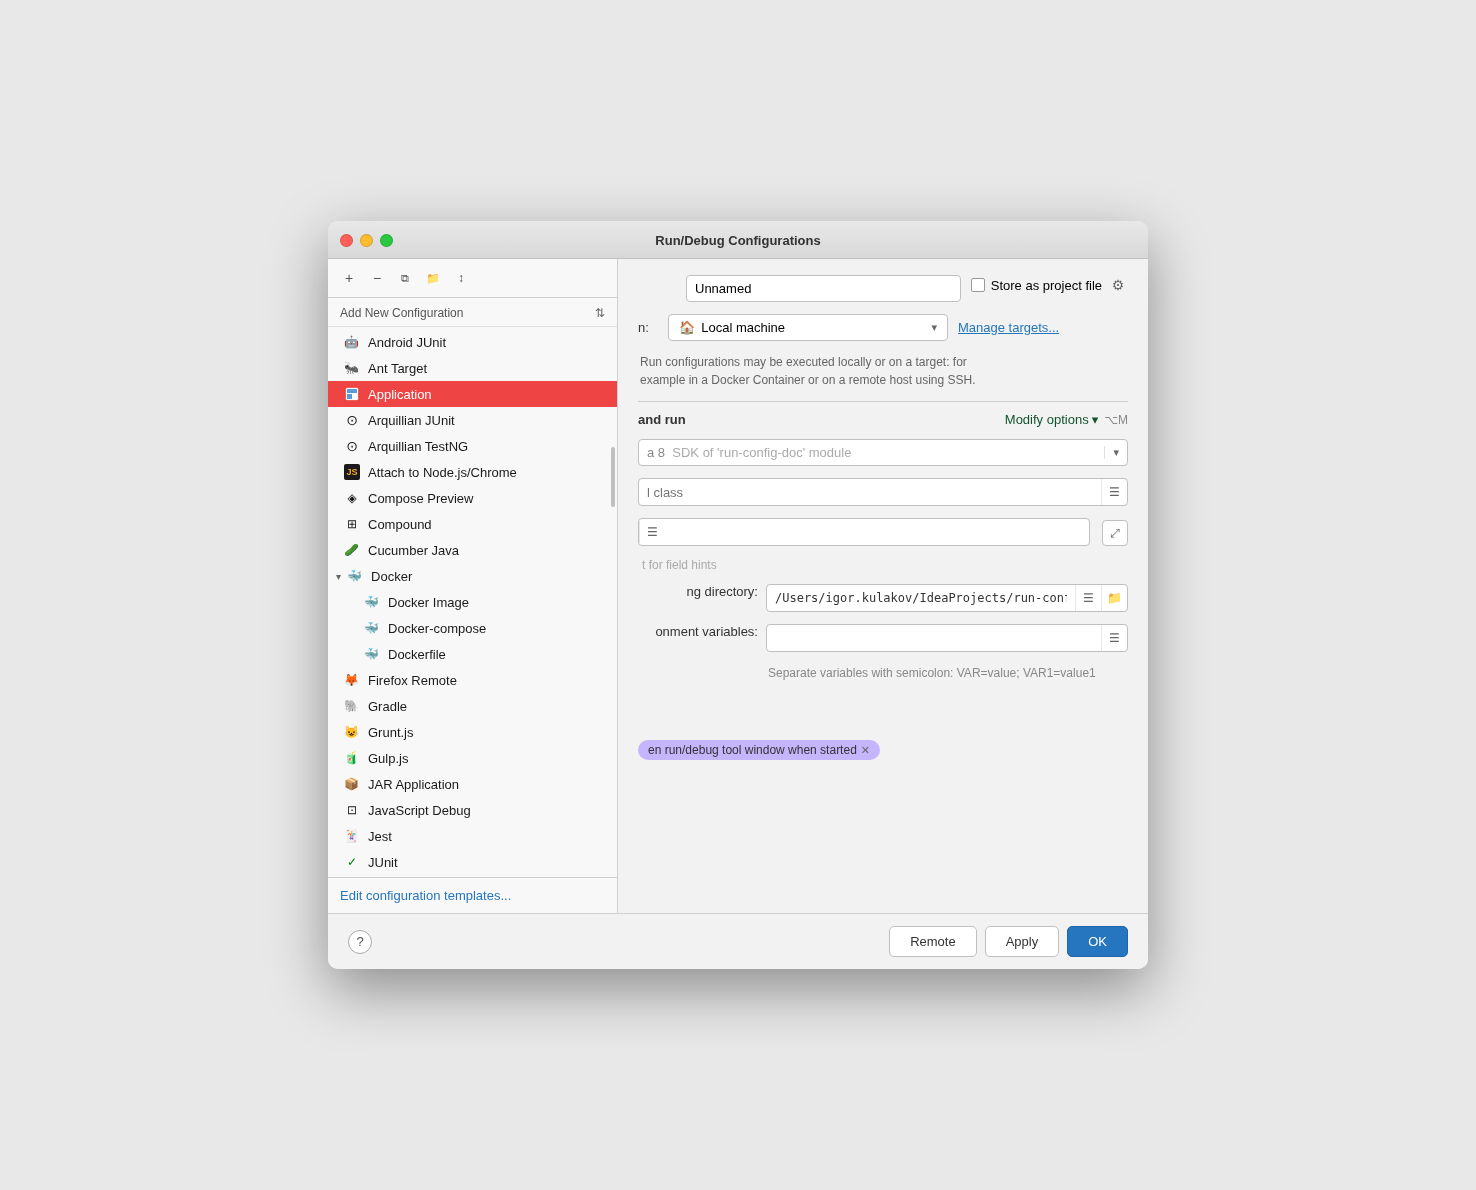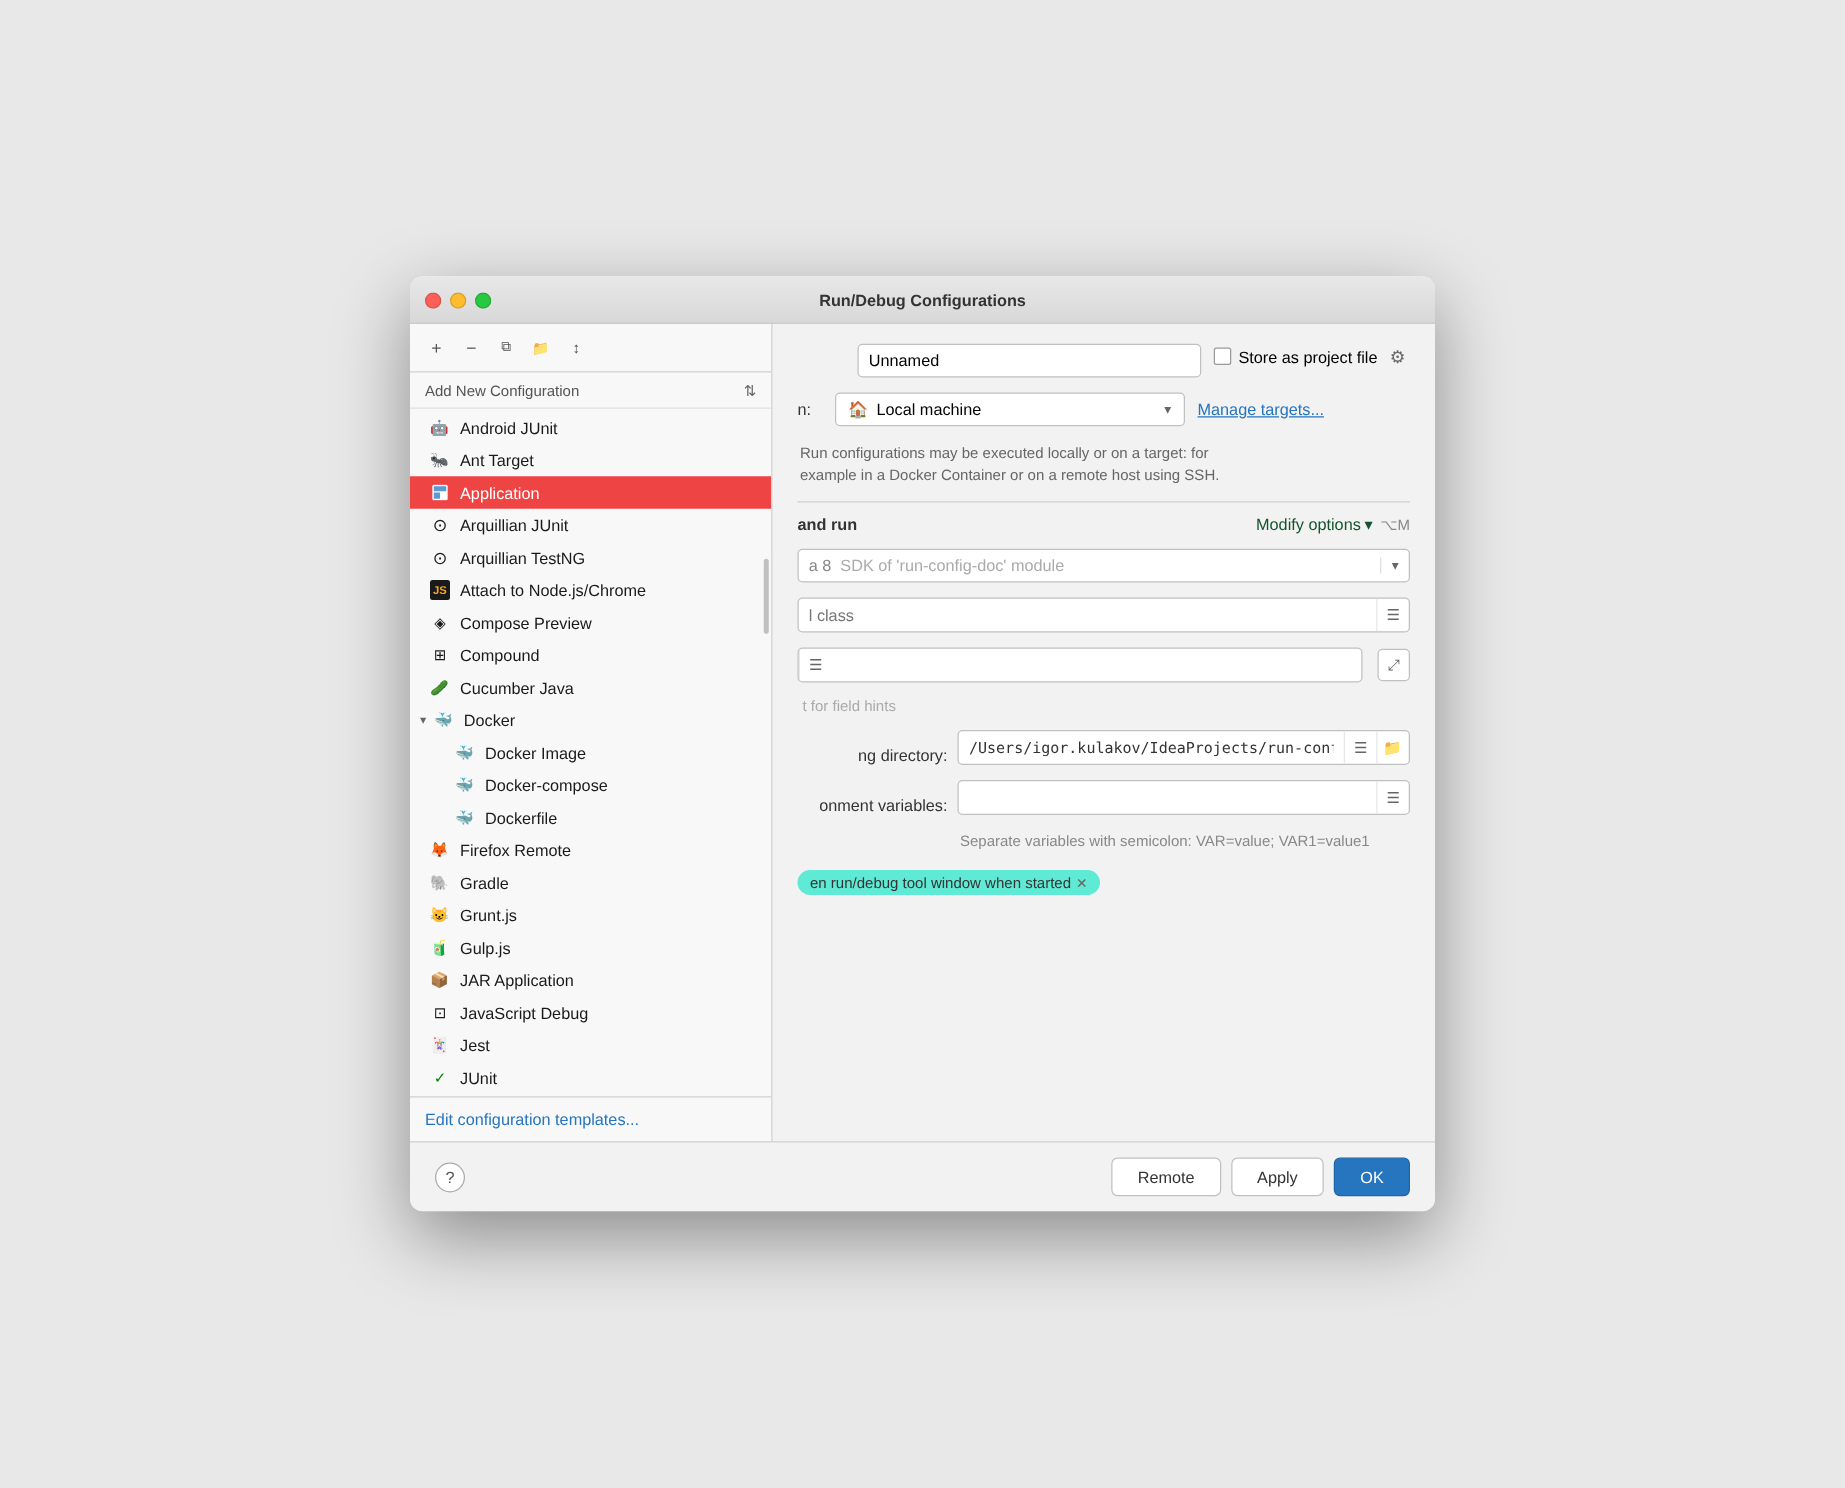--- a/index.html
+++ b/index.html
@@ -279,21 +279,21 @@
       gap: 3px;
     }
 
     .shortcut-hint {
       color: #888;
       font-size: 12px;
     }
 
     .form-row {
       display: flex;
-      align-items: center;
+      align-items: flex-end;
       gap: 8px;
     }
 
     .field-container {
       display: flex;
       align-items: center;
       flex: 1;
       border: 1px solid #c0c0c0;
       border-radius: 4px;
       background: white;
@@ -370,21 +370,21 @@
     }
 
     .hint-text {
       color: #aaa;
       font-size: 12px;
       padding: 0 4px;
     }
 
     .working-dir-row {
       display: flex;
-      align-items: flex-end;
+      align-items: flex-start;
       gap: 8px;
     }
 
     .working-dir-label {
       color: #333;
       font-size: 13px;
       white-space: nowrap;
       min-width: 120px;
       text-align: right;
     }
@@ -445,28 +445,29 @@
     }
 
     .tag-row {
       display: flex;
       align-items: center;
       gap: 6px;
       padding: 4px 0;
     }
 
     .tag {
-      background: #5eead4;
+      background: #c4b5fd;
       border-radius: 10px;
       padding: 3px 10px;
       font-size: 12px;
       color: #333;
       display: flex;
       align-items: flex-end;
       gap: 4px;
+      margin-top: 44px;
     }
 
     .tag-close {
       color: #666;
       cursor: pointer;
       font-size: 11px;
     }
 
     
     .dialog-footer {

